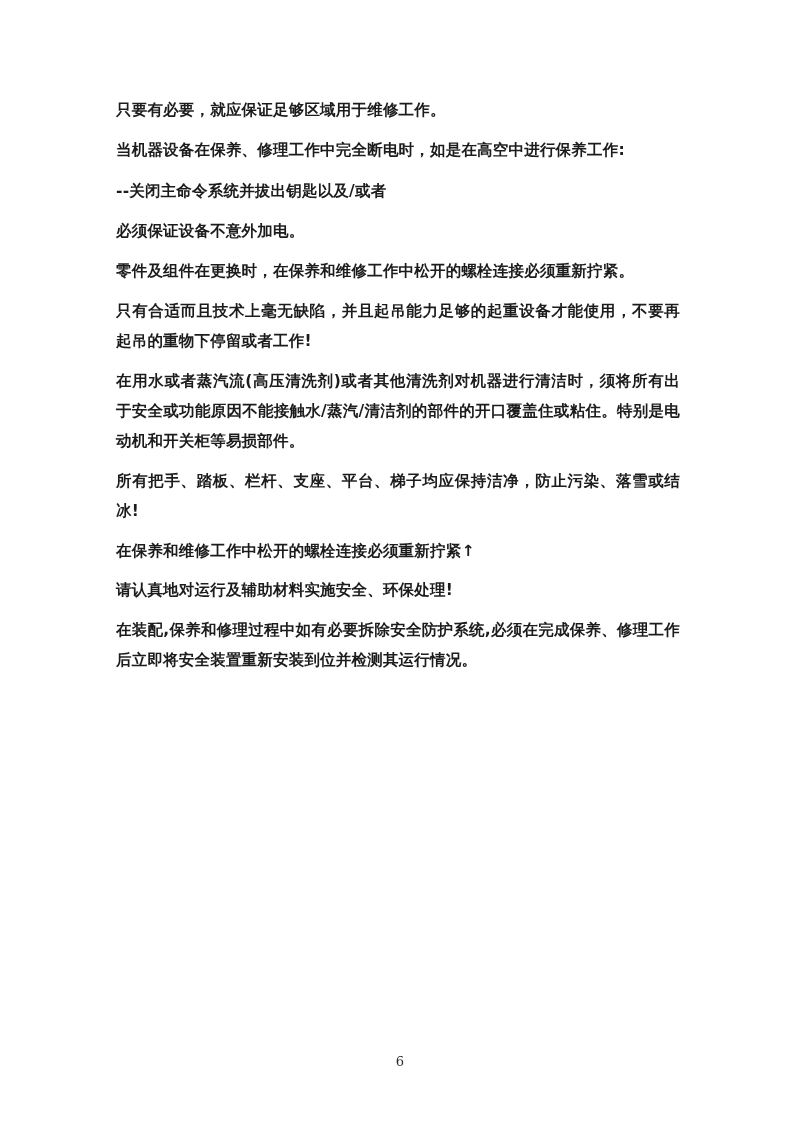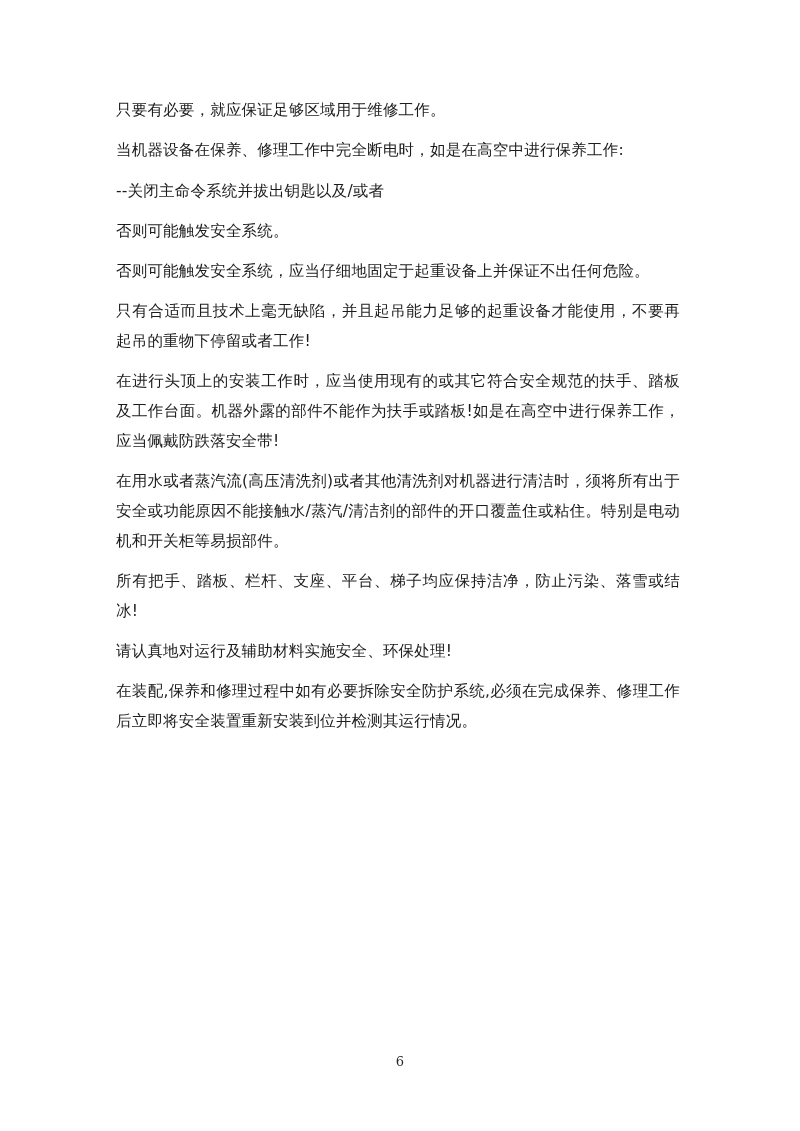--- a/index.html
+++ b/index.html
@@ -18,20 +18,21 @@
   .page {
     width: 800px;
     height: 1131px;
     box-sizing: border-box;
     padding: 96px 120px 0 116px;
     position: relative;
     background: #ffffff;
   }
   .doc-body {
     display: block;
+    font-weight: bold;
   }
   .para {
     font-size: 15.5px;
     line-height: 1.92;
     color: #1c1c1c;
     text-align: justify;
     margin: 0 0 10.5px 0;
     letter-spacing: 0.2px;
     word-break: break-all;
   }
@@ -50,23 +51,23 @@
   }
 </style>
 </head>
 <body>
 
 <div class="page">
   <div class="doc-body">
     <p class="para">只要有必要，就应保证足够区域用于维修工作。</p>
     <p class="para">当机器设备在保养、修理工作中完全断电时，如是在高空中进行保养工作:</p>
     <p class="para">--关闭主命令系统并拔出钥匙以及/或者</p>
-    <p class="para">否则可能触发安全系统。</p>
-    <p class="para">否则可能触发安全系统，应当仔细地固定于起重设备上并保证不出任何危险。</p>
+    <p class="para">必须保证设备不意外加电。</p>
+    <p class="para">零件及组件在更换时，在保养和维修工作中松开的螺栓连接必须重新拧紧。</p>
     <p class="para">只有合适而且技术上毫无缺陷，并且起吊能力足够的起重设备才能使用，不要再起吊的重物下停留或者工作!</p>
-    <p class="para">在进行头顶上的安装工作时，应当使用现有的或其它符合安全规范的扶手、踏板及工作台面。机器外露的部件不能作为扶手或踏板!如是在高空中进行保养工作，应当佩戴防跌落安全带!</p>
     <p class="para">在用水或者蒸汽流(高压清洗剂)或者其他清洗剂对机器进行清洁时，须将所有出于安全或功能原因不能接触水/蒸汽/清洁剂的部件的开口覆盖住或粘住。特别是电动机和开关柜等易损部件。</p>
     <p class="para">所有把手、踏板、栏杆、支座、平台、梯子均应保持洁净，防止污染、落雪或结冰!</p>
+    <p class="para tight">在保养和维修工作中松开的螺栓连接必须重新拧紧↑</p>
     <p class="para">请认真地对运行及辅助材料实施安全、环保处理!</p>
     <p class="para">在装配,保养和修理过程中如有必要拆除安全防护系统,必须在完成保养、修理工作后立即将安全装置重新安装到位并检测其运行情况。</p>
   </div>
   <div class="page-number">6</div>
 </div>
 
 </body></html>

